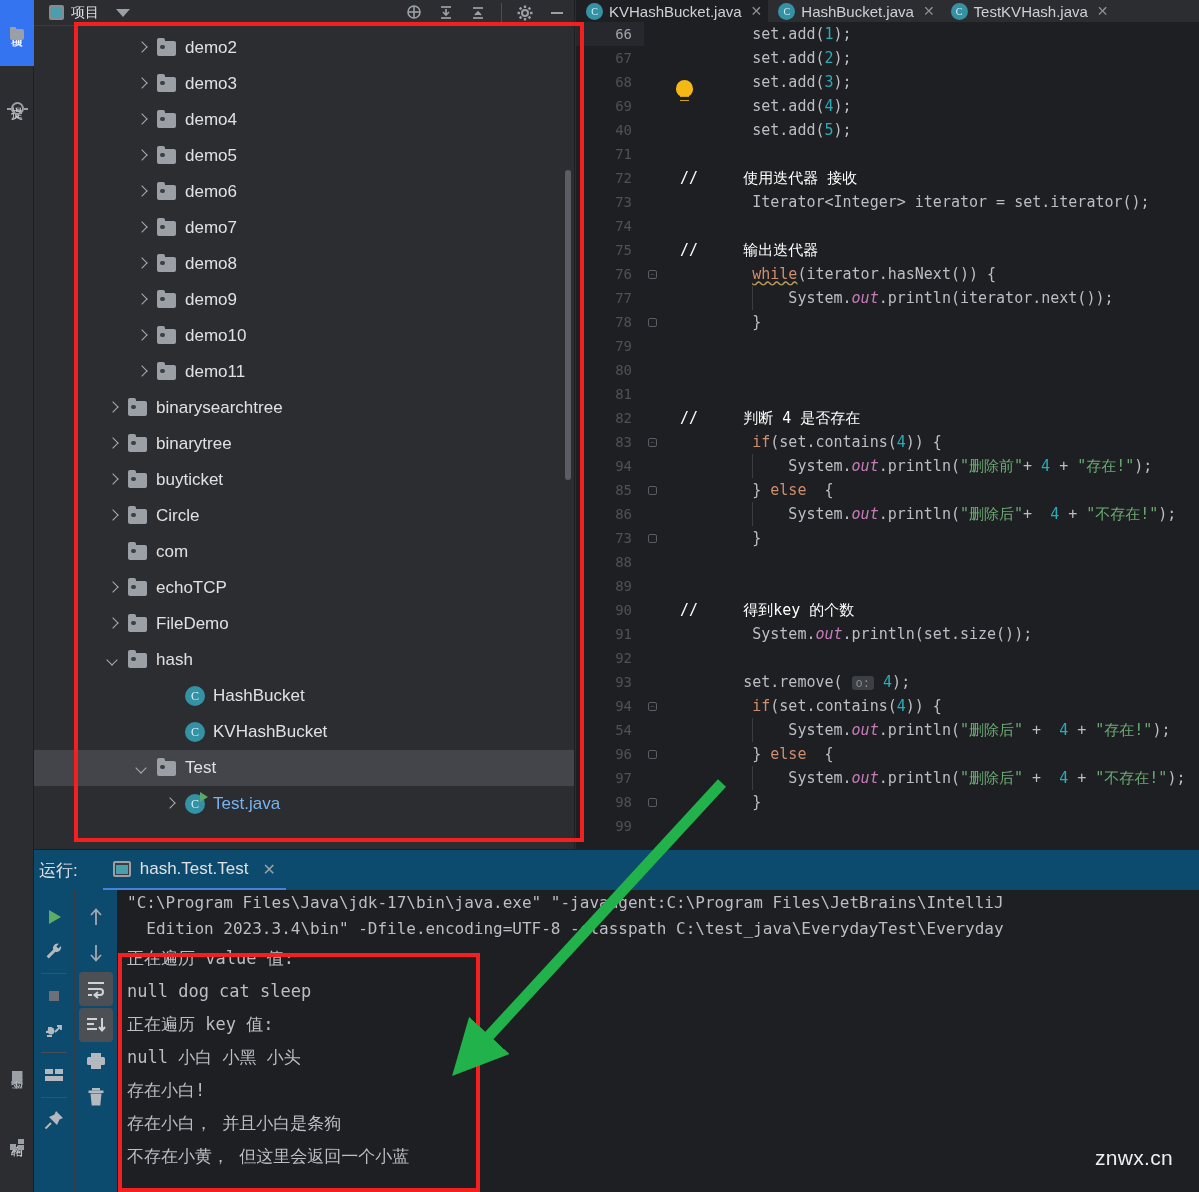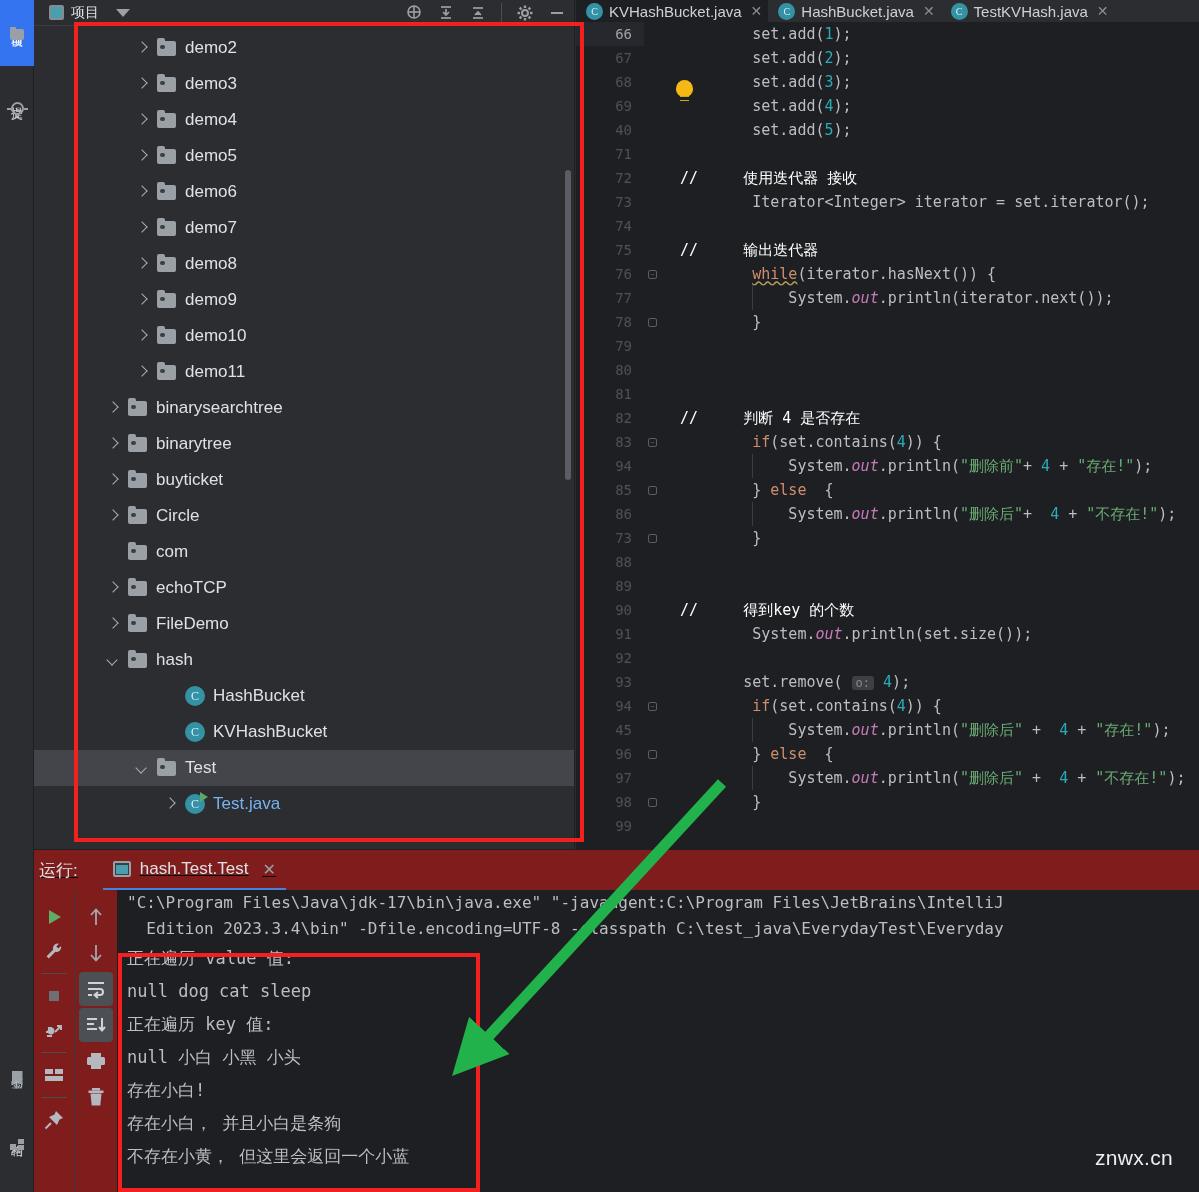--- a/index.html
+++ b/index.html
@@ -205,21 +205,21 @@
 
   
   .redbox-code {
     position: absolute; left: 74px; top: 22px; width: 510px; height: 820px;
     border: 4px solid #f41f1f; pointer-events: none; z-index: 30;
   }
 
   
   .run-panel {
     position: absolute; left: 34px; top: 849px; width: 1165px; height: 343px;
-    background: #7f1d1d; border-top: 1px solid #1e1f22; text-decoration: underline;
+    background: #0c4a6e; border-top: 1px solid #1e1f22;
   }
   .run-header {
     height: 40px; display: flex; align-items: center; padding-left: 5px;
     position: relative;
   }
   .run-label { font-size: 17px; color: #dfe1e5; margin-right: 25px; }
   .run-tab {
     display: flex; align-items: center; height: 40px; padding: 0 10px;
     border-bottom: 2px solid #4682d9; font-size: 17px; color: #dfe1e5;
   }
@@ -529,21 +529,21 @@
           <div class="gutter-line">85</div>
           <div class="gutter-line">86</div>
           <div class="gutter-line">73</div>
           <div class="gutter-line">88</div>
           <div class="gutter-line">89</div>
           <div class="gutter-line">90</div>
           <div class="gutter-line">91</div>
           <div class="gutter-line">92</div>
           <div class="gutter-line">93</div>
           <div class="gutter-line">94</div>
-          <div class="gutter-line">45</div>
+          <div class="gutter-line">54</div>
           <div class="gutter-line">96</div>
           <div class="gutter-line">97</div>
           <div class="gutter-line">98</div>
           <div class="gutter-line">99</div>
         </div>
       <div class="fold-col" id="foldcol">
           <span class="fold-mark" style="top: 248px;">−</span>
           <span class="fold-mark" style="top: 296px;"></span>
           <span class="fold-mark" style="top: 416px;">−</span>
           <span class="fold-mark" style="top: 464px;"></span>

